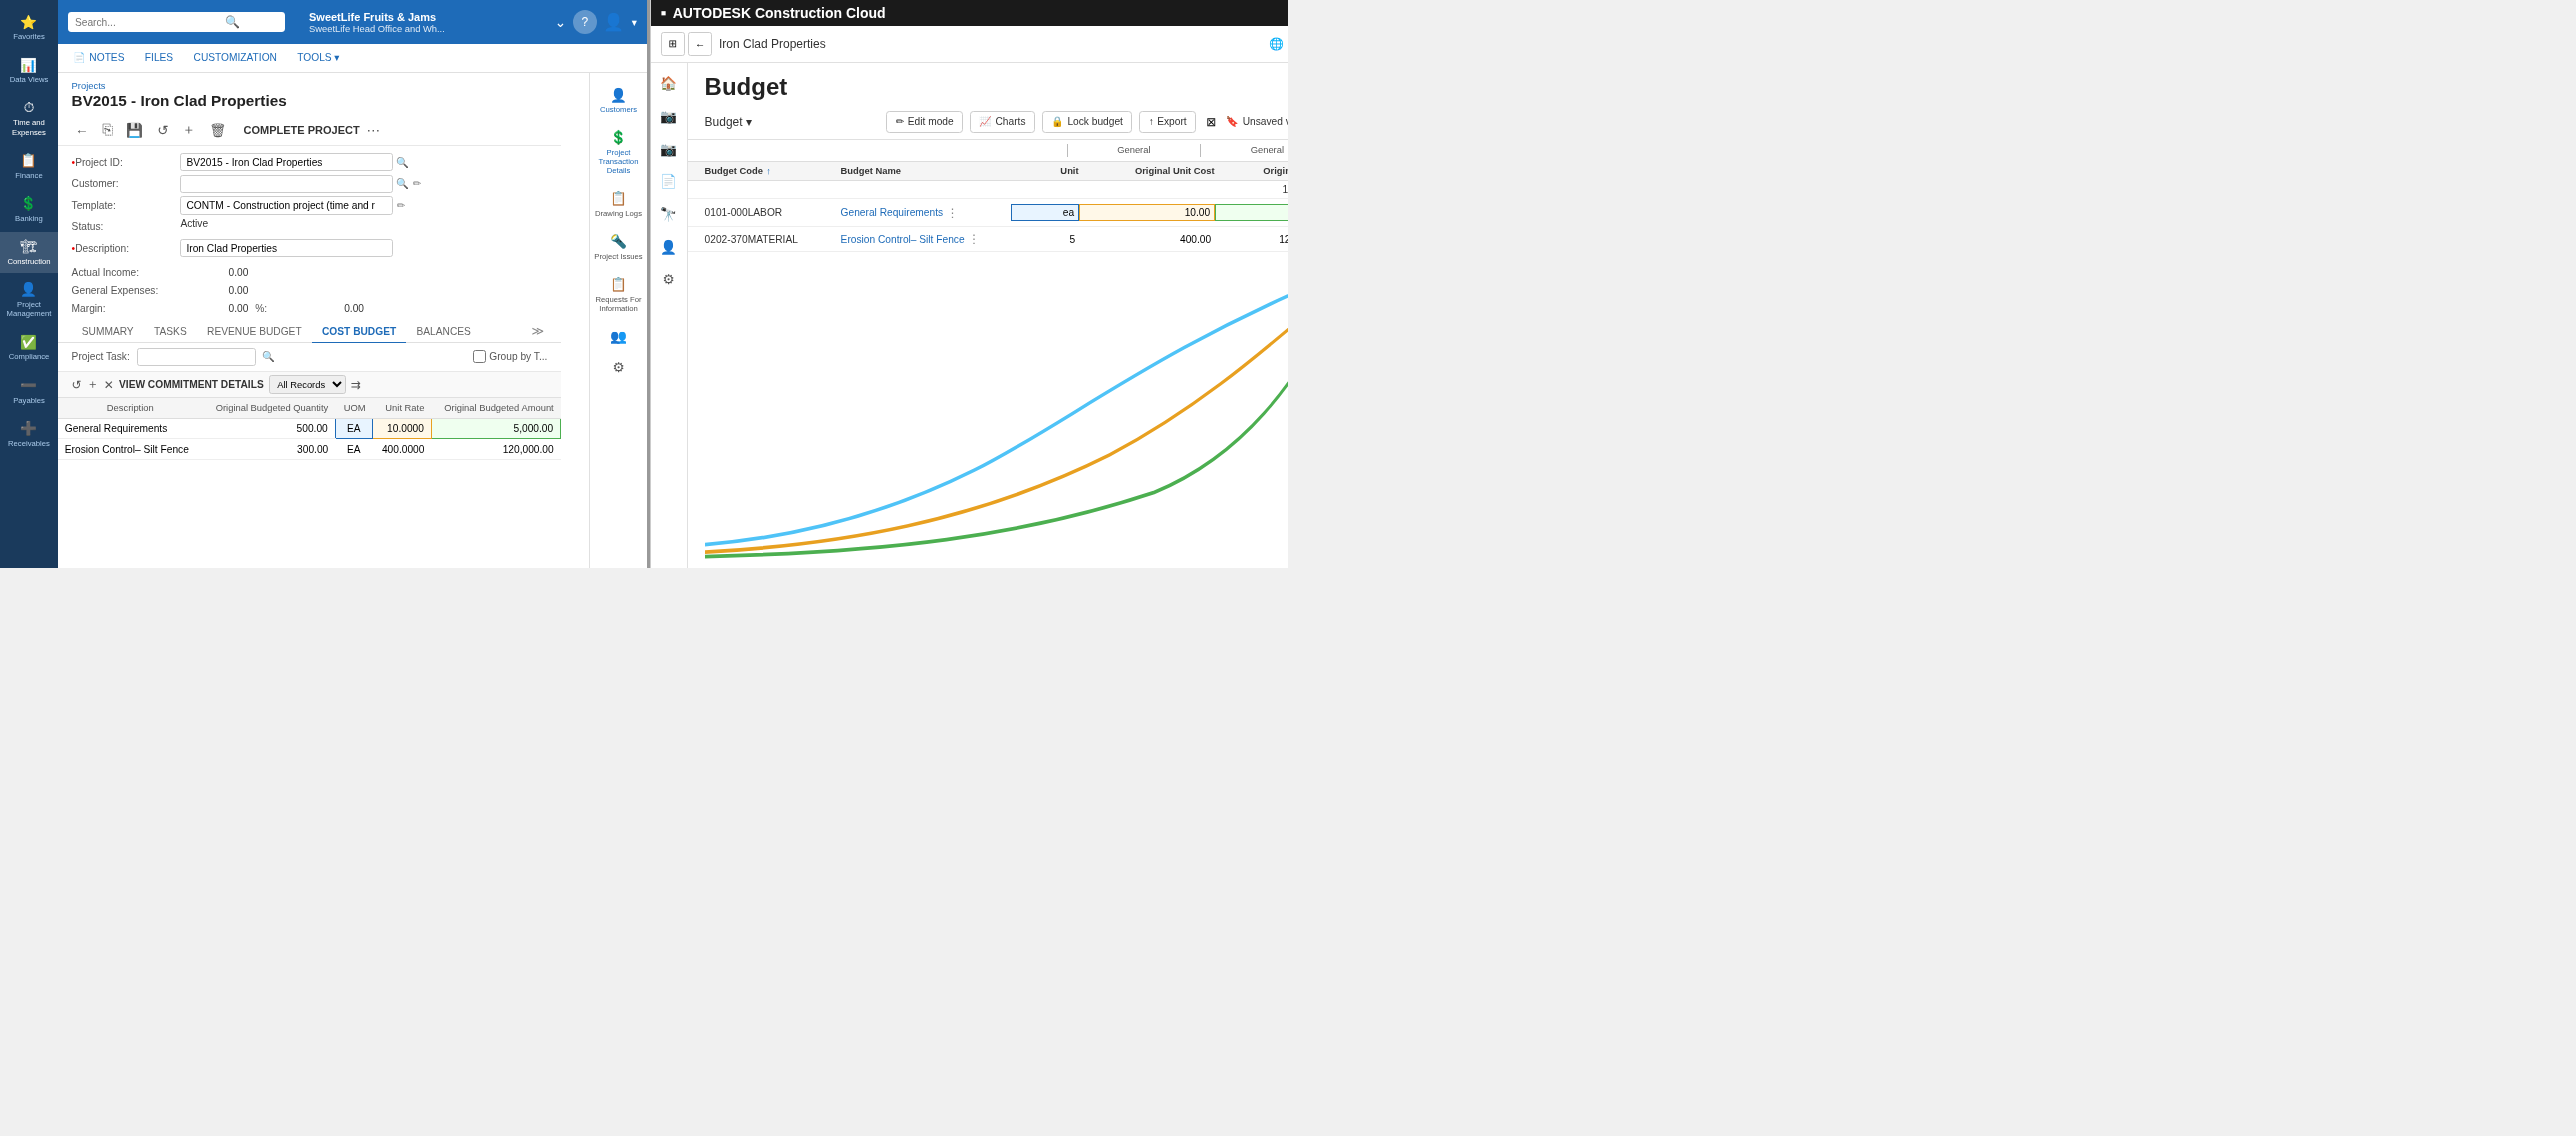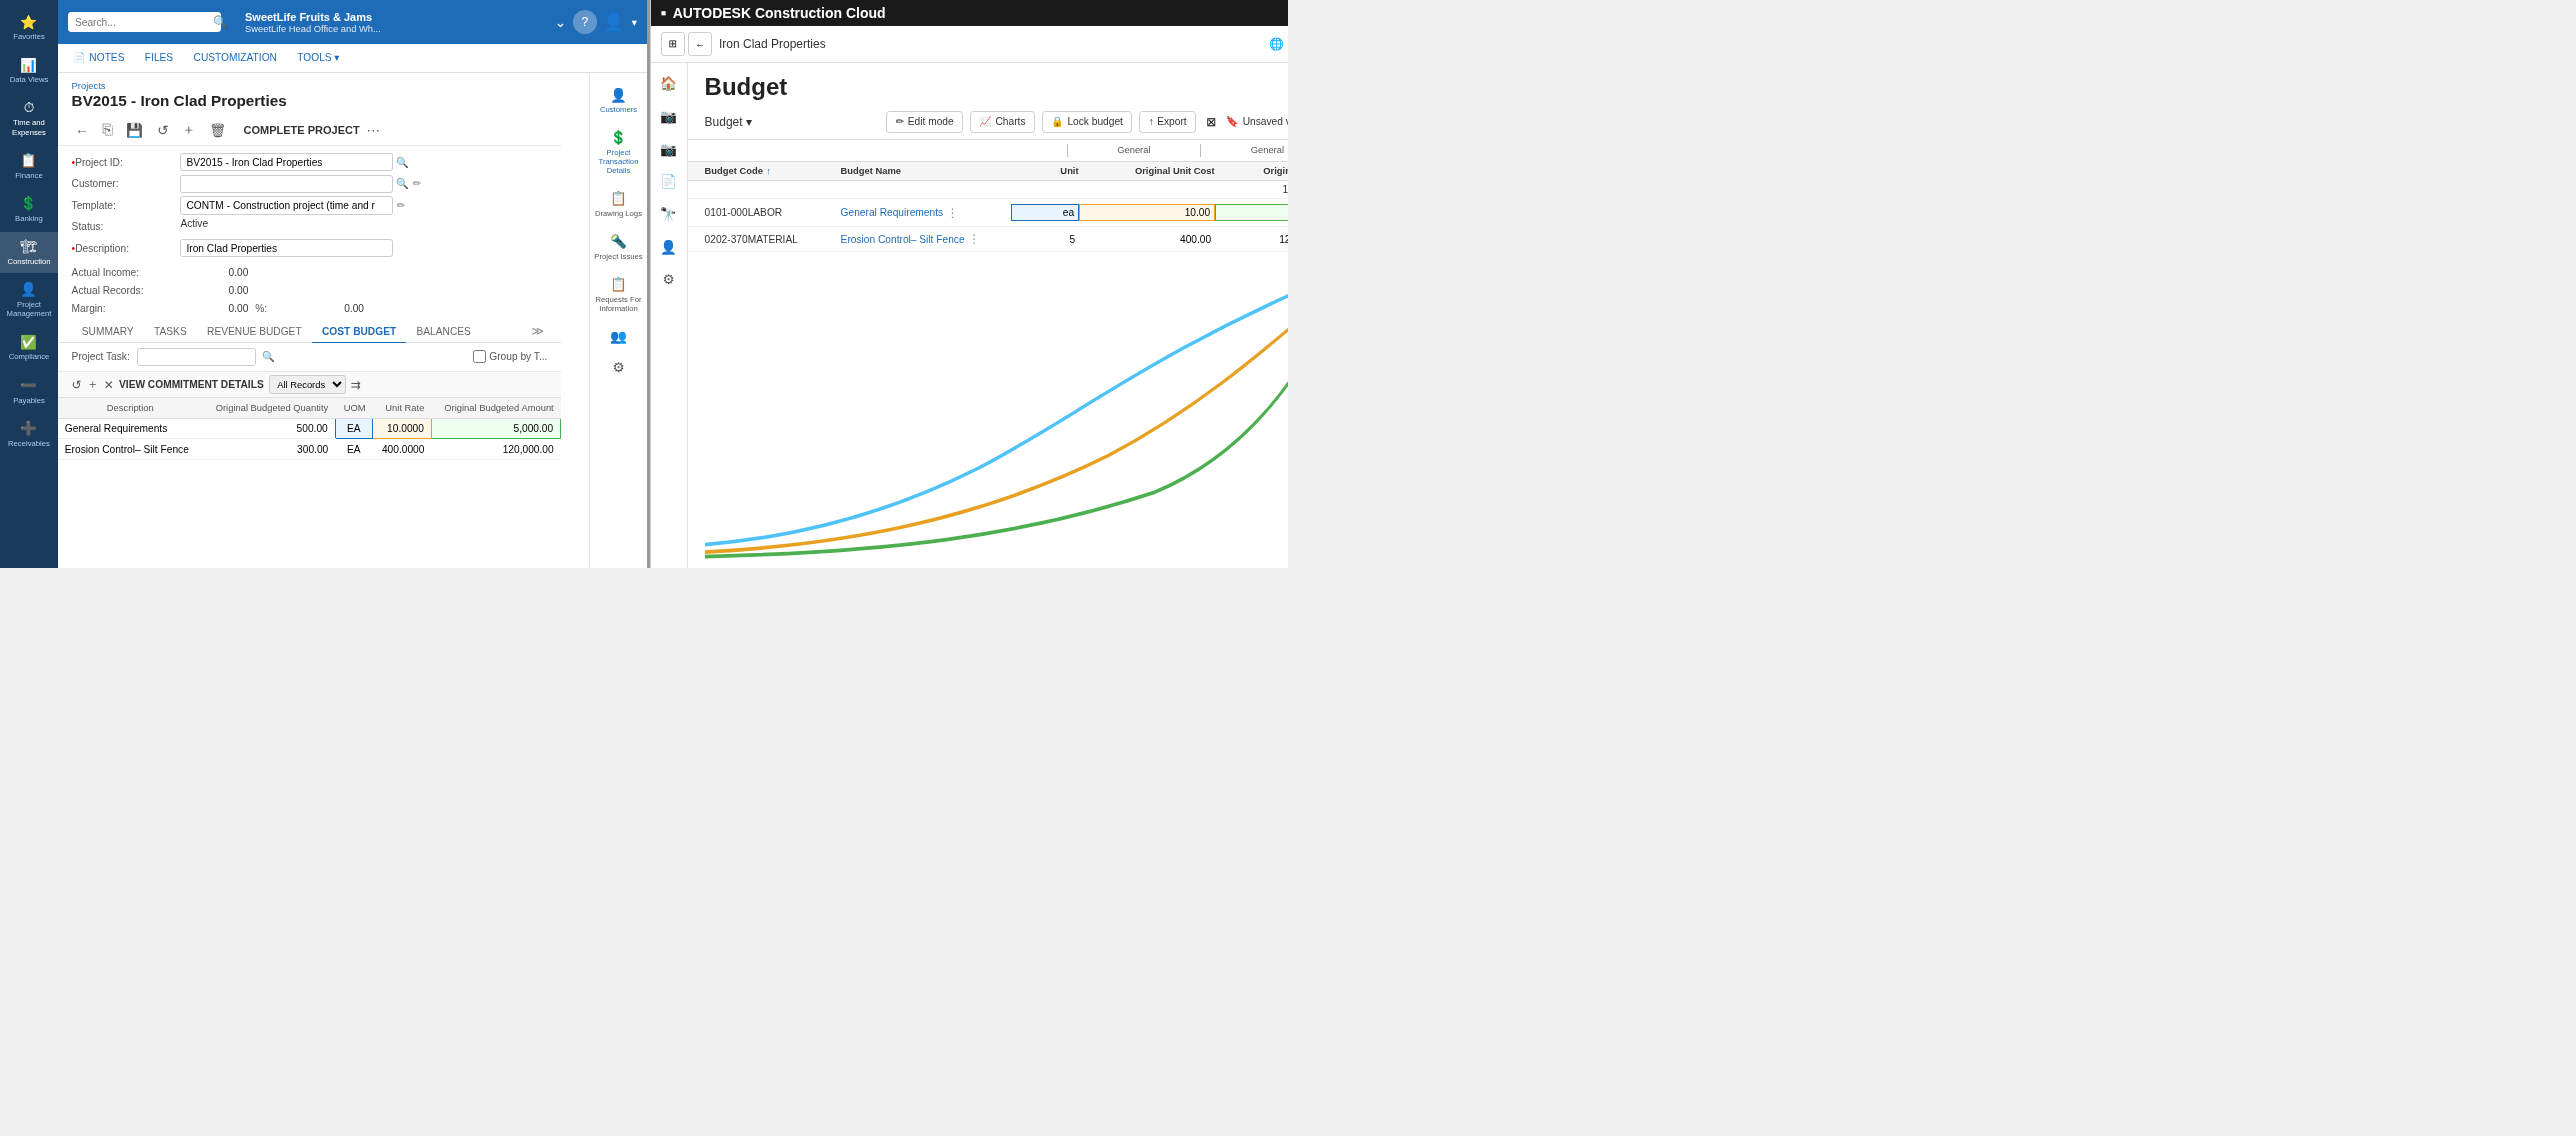--- a/index.html
+++ b/index.html
@@ -13,21 +13,21 @@
     .sidebar-item { display: flex; flex-direction: column; align-items: center; padding: 6.8px 3.4px; color: #a8c8e8; cursor: pointer; width: 100%; text-align: center; font-size: 8.5px; gap: 2.6px; }
     .sidebar-item.active { color: #fff; }
     .sidebar-icon { font-size: 13.6px; }
     .sidebar-label { font-size: 7.7px; line-height: 1.2; }
 
     
     .main-content { flex: 1; display: flex; flex-direction: column; background: #fff; }
 
     
     .top-bar { background: #1e6bb8; display: flex; align-items: center; padding: 0 10.2px; height: 44px; gap: 6.8px; }
-    .search-box { background: #fff; border-radius: 3.4px; display: flex; align-items: center; padding: 3.4px 6.8px; width: 153px; gap: 5.1px; }
+    .search-box { background: #fff; border-radius: 3.4px; display: flex; align-items: center; padding: 3.4px 6.8px; width: 217px; gap: 5.1px; }
     .search-input { border: none; outline: none; font-size: 10.2px; width: 145px; }
     .search-icon { color: #555; font-size: 12px; }
     .company-info { color: #fff; margin-left: 17px; flex: 1; }
     .company-name { font-size: 11px; font-weight: bold; }
     .company-sub { font-size: 9.4px; opacity: 0.85; }
     .top-bar-icons { display: flex; align-items: center; gap: 6.8px; color: #fff; }
 
     
     .tabs-bar { display: flex; align-items: center; padding: 5.1px 13.6px; background: #fff; border-bottom: 0.9px solid #e0e0e0; gap: 17px; }
     .tab-item { color: #1e6bb8; font-size: 10.2px; cursor: pointer; padding: 3.4px 1.7px; display: flex; align-items: center; gap: 3.4px; }
@@ -250,21 +250,21 @@
             <input class="field-input" type="text" value="Iron Clad Properties" style="">
           </div>
         </div>
 
         <div class="numbers-grid">
           <span class="num-label">Actual Income:</span>
           <span class="num-value">0.00</span>
           <span></span>
             <span></span>
 
-          <span class="num-label">Actual Records:</span>
+          <span class="num-label">General Expenses:</span>
           <span class="num-value">0.00</span>
           <span></span>
             <span></span>
 
           <span class="num-label">Margin:</span>
           <span class="num-value">0.00</span>
           <span class="num-label">%:</span>
           <span class="num-value">0.00</span>
         </div>
 

